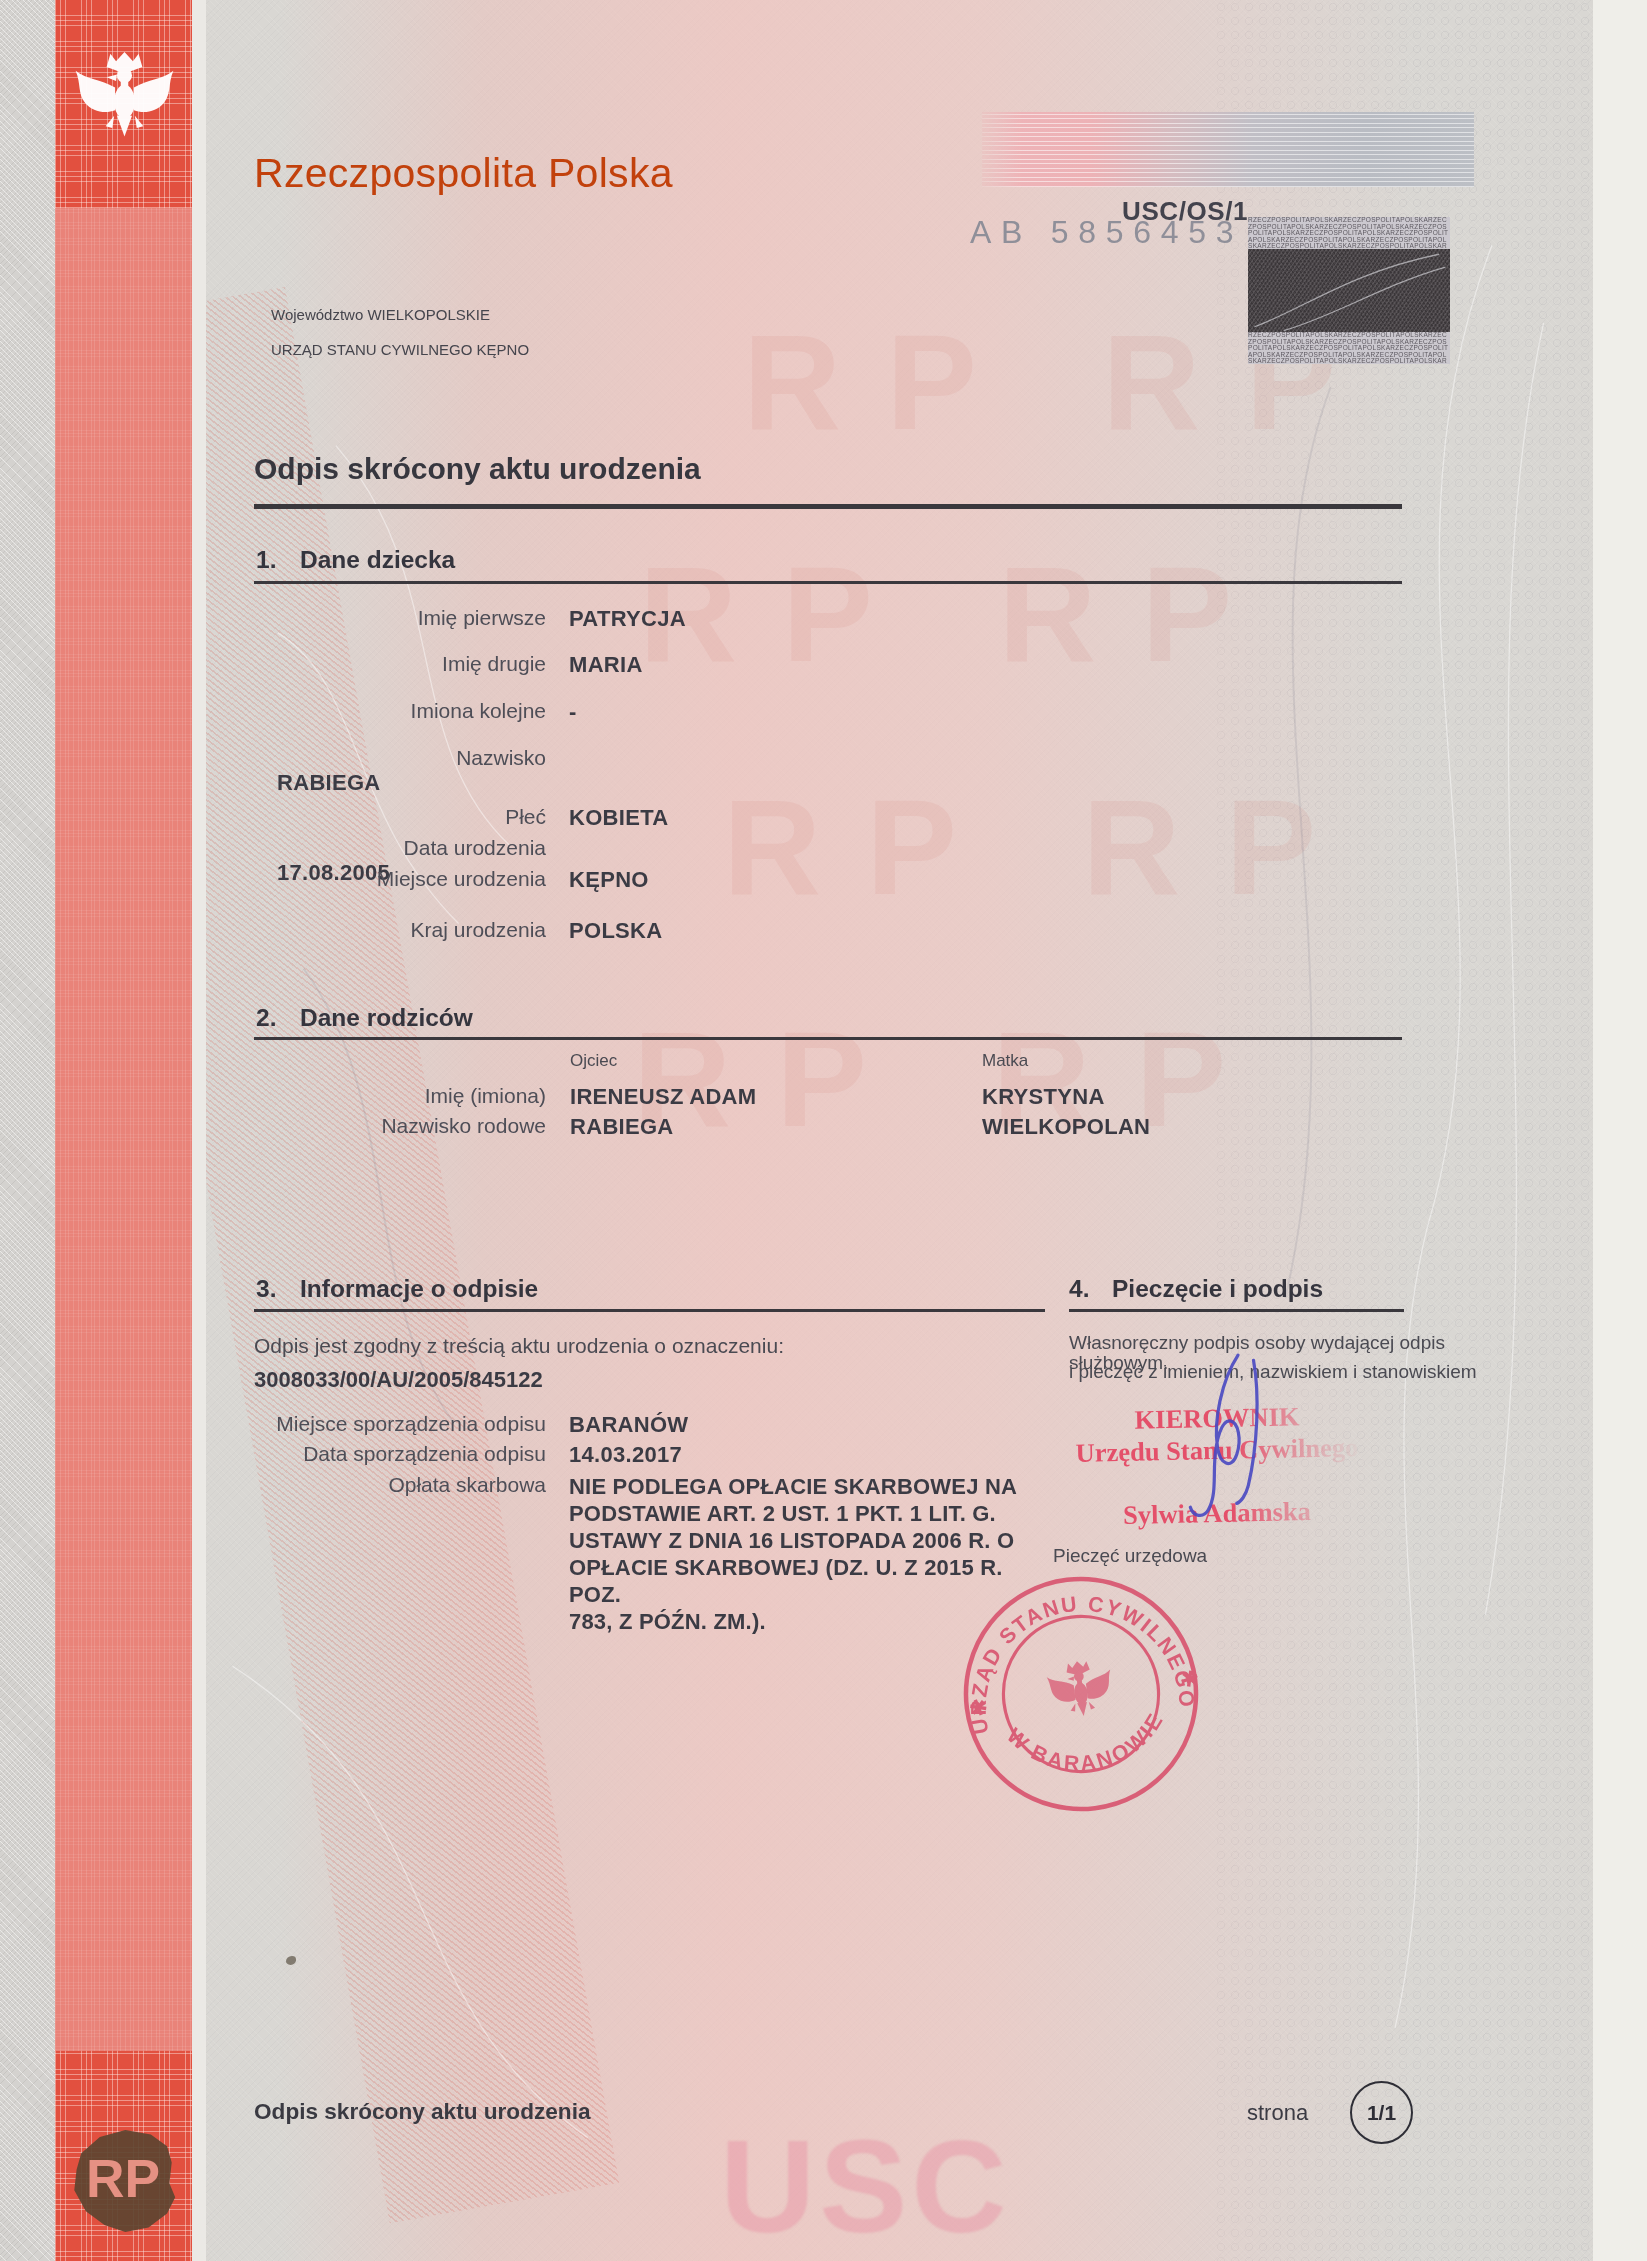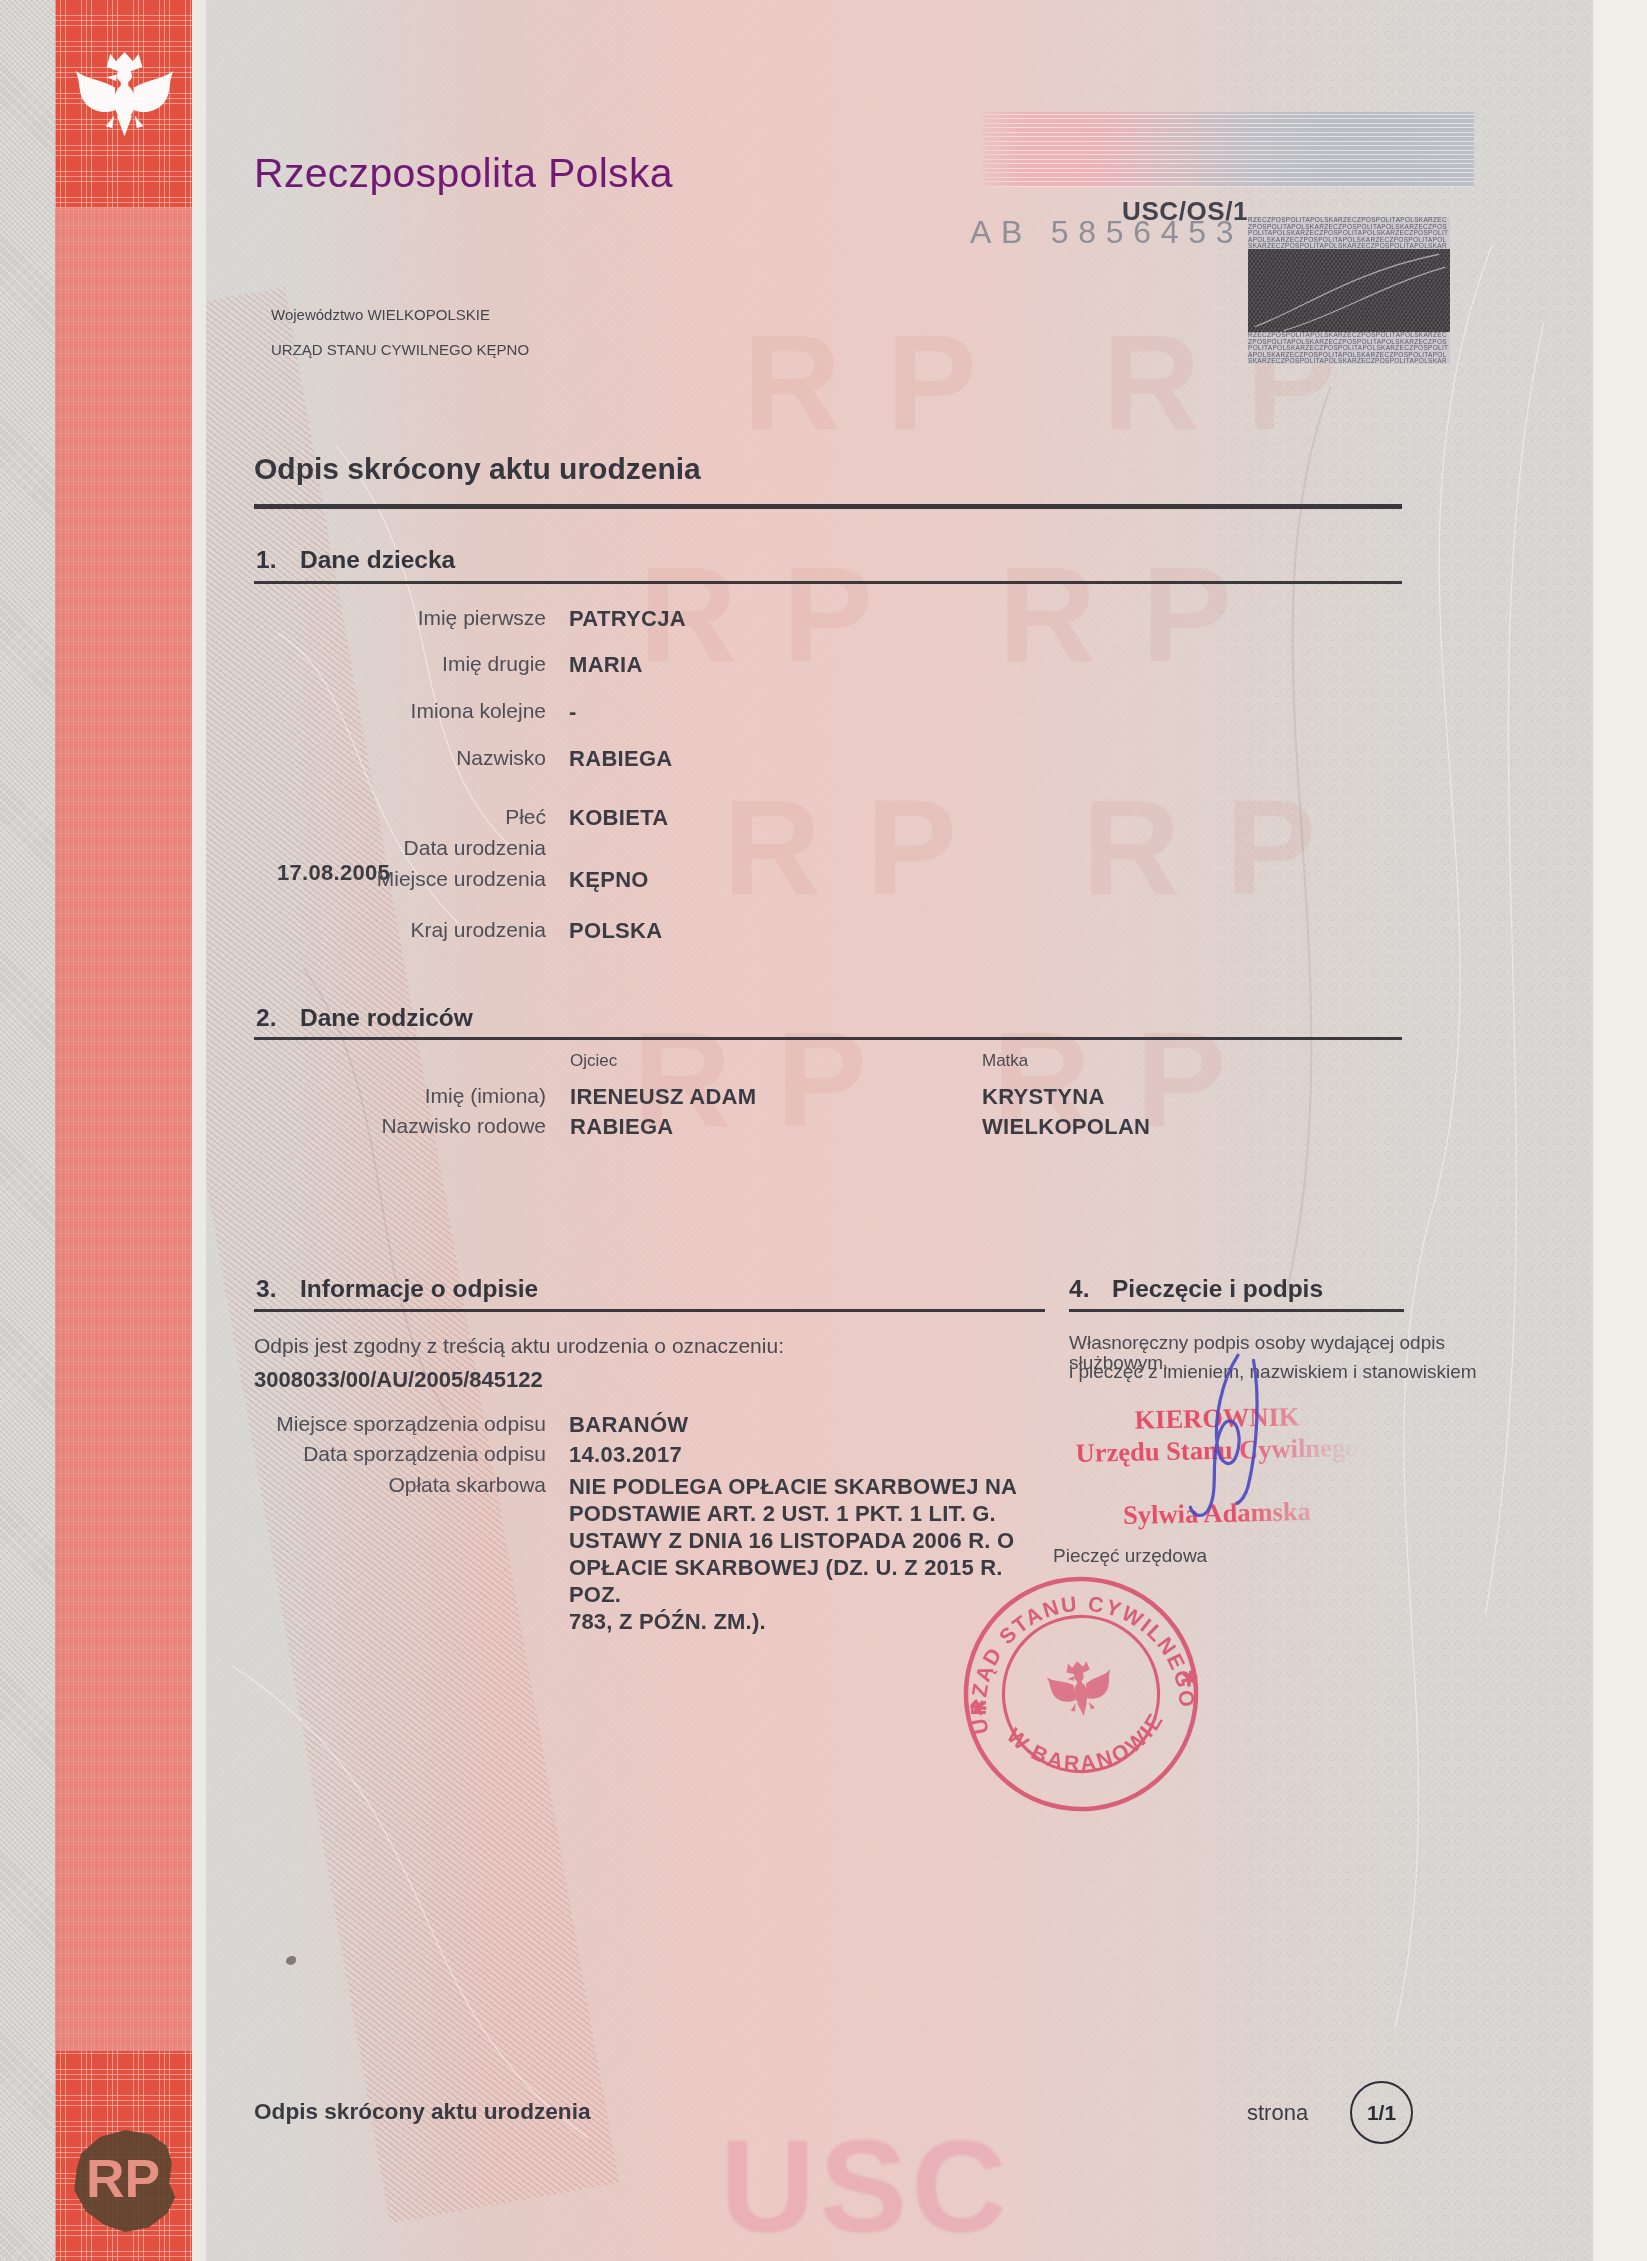--- a/index.html
+++ b/index.html
@@ -30,21 +30,21 @@
     background-image:repeating-linear-gradient(0deg, rgba(255,235,230,.45) 0 0.6px, transparent 0.6px 5.2px),
                      repeating-linear-gradient(90deg, rgba(255,235,230,.45) 0 0.6px, transparent 0.6px 5.2px);}
   .gap-white{left:192px;top:0;width:14px;height:2261px;background:#ebe9e5;}
   .margin-right{left:1593px;top:0;width:54px;height:2261px;background:#efeee9;}
   .ghost-rp{color:#cf6e66;opacity:.10;font-weight:700;font-size:136px;letter-spacing:45px;white-space:nowrap;}
   .ghost-usc{left:720px;top:2111px;font-size:132px;font-weight:700;letter-spacing:3.9px;
     color:rgba(233,125,152,.34);filter:blur(1.3px);}
   .speck{left:286px;top:1956px;width:10.3px;height:9px;background:#6b6458;opacity:.8;
     border-radius:60% 40% 55% 45%;}
   
-  .h-title{left:254px;top:150px;font-size:41px;color:#701a75;letter-spacing:0.3px;}
+  .h-title{left:254px;top:150px;font-size:41px;color:#c2410c;letter-spacing:0.3px;}
   .h-line{left:271px;font-size:15px;color:#45454d;}
   .grad-bar{left:982px;top:112px;width:492px;height:75px;
     background:linear-gradient(90deg,#eeb4b8 0%,#edb2b6 22%,#d6bcc0 38%,#c1bfc6 55%,#b9bcc3 78%,#bcbfc5 100%);
     -webkit-mask:linear-gradient(90deg,rgba(0,0,0,.25),#000 8%);mask:linear-gradient(90deg,rgba(0,0,0,.25),#000 8%);}
   .grad-bar::after{content:"";position:absolute;inset:0;
     background:repeating-linear-gradient(0deg, rgba(255,255,255,.55) 0 1.3px, transparent 1.3px 4.5px);}
   .serial{left:970px;top:214px;font-size:32px;color:#8f8f99;letter-spacing:9.7px;z-index:3;}
   .form-code{left:1122px;top:196px;font-size:26px;font-weight:600;color:#43434d;letter-spacing:0.6px;z-index:4;}
   .holo{left:1248px;top:217px;width:202px;height:147px;z-index:5;}
   .holo .micro{position:absolute;left:0;width:202px;overflow:hidden;background:#cbc8cf;
@@ -173,21 +173,21 @@
     <span class="fvalue">PATRYCJA</span>
   </div>
   <div class="frow" style="top:652px;">
     <span class="flabel">Imię drugie</span>
     <span class="fvalue">MARIA</span>
   </div>
   <div class="frow" style="top:699px;">
     <span class="flabel">Imiona kolejne</span>
     <span class="fvalue">-</span>
   </div>
-  <div class="frow" style="top:746px;">
+  <div class="frow" style="top:746px;flex-direction:column;">
     <span class="flabel">Nazwisko</span>
     <span class="fvalue">RABIEGA</span>
   </div>
   <div class="frow" style="top:805px;">
     <span class="flabel">Płeć</span>
     <span class="fvalue">KOBIETA</span>
   </div>
   <div class="frow" style="top:836px;flex-direction:column;">
     <span class="flabel">Data urodzenia</span>
     <span class="fvalue">17.08.2005</span>

